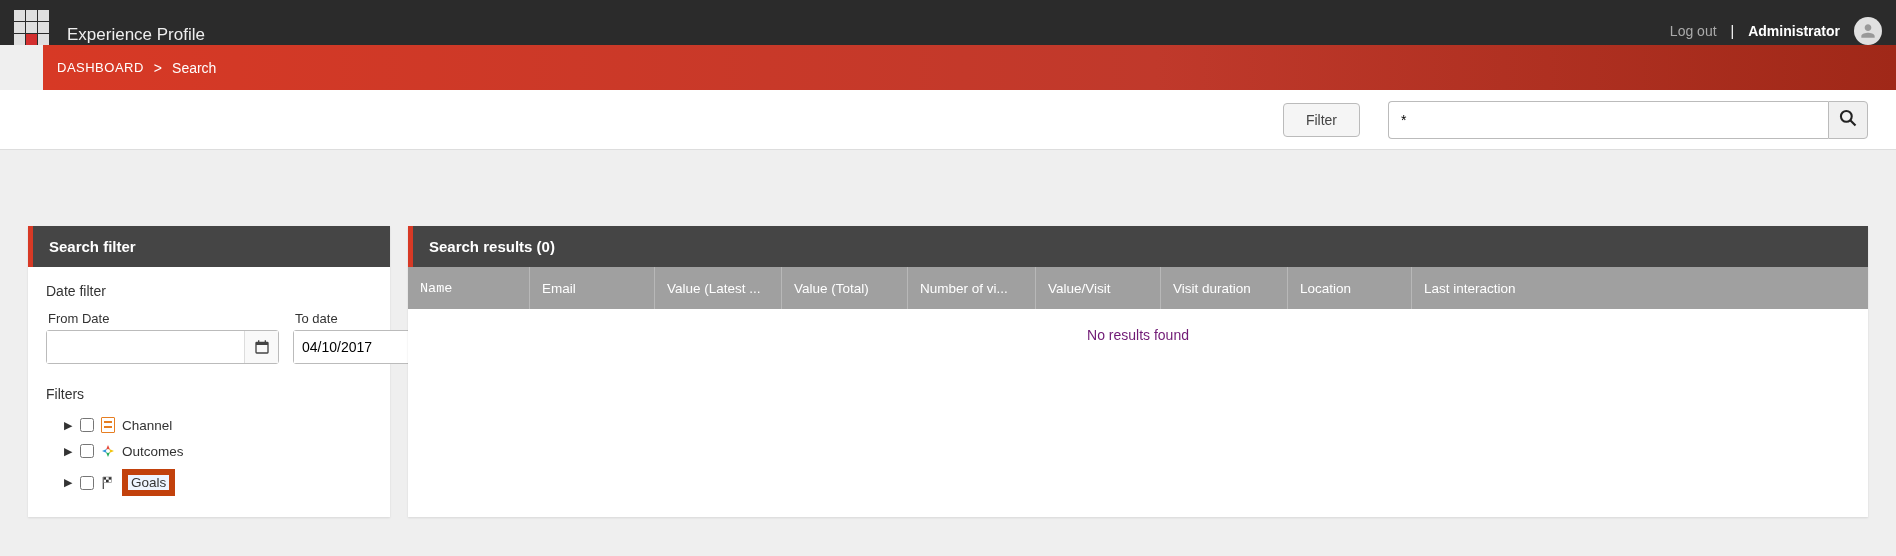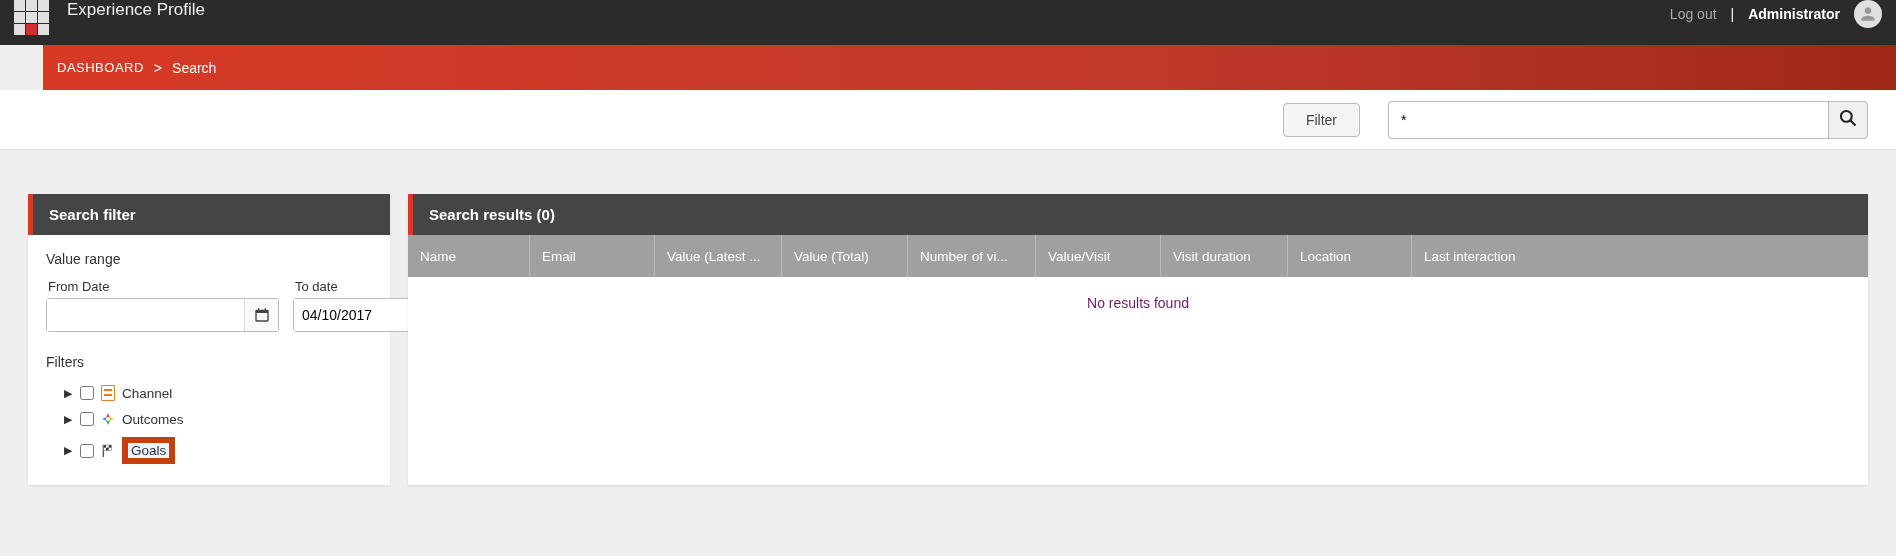--- a/index.html
+++ b/index.html
@@ -1,19 +1,19 @@
 <!DOCTYPE html>
 <html><head>
   <meta charset="utf-8">
   <style>
     * { margin: 0; padding: 0; box-sizing: border-box; }
     body { font-family: Arial, Helvetica, sans-serif; background: #efefef; color: #333; }
 
     
-    .topbar { background: #2b2b2b; height: 45px; display: flex; align-items: flex-start; padding: 0 14px; color: #fff; }
+    .topbar { background: #2b2b2b; height: 45px; display: flex; align-items: flex-end; padding: 0 14px; color: #fff; }
     .logo-grid { display: grid; grid-template-columns: repeat(3, 11px); grid-template-rows: repeat(3, 11px); gap: 1px; margin-right: 18px; }
     .logo-grid span { background: #e0e0e0; }
     .logo-grid span.red { background: #d32f2f; }
     .app-title { font-size: 17px; font-weight: 400; color: #eee; }
     .topbar-right { margin-left: auto; display: flex; align-items: center; gap: 14px; font-size: 14px; }
     .logout { color: #aaa; cursor: pointer; }
     .divider { color: #fff; }
     .username { color: #fff; font-weight: 600; }
     .avatar-circle { width: 28px; height: 28px; border-radius: 50%; background: #e0e0e0; display: flex; align-items: center; justify-content: center; }
     .avatar-circle svg { width: 20px; height: 20px; fill: #999; }
@@ -28,21 +28,21 @@
     .actionbar { background: #fff; height: 60px; display: flex; align-items: center; justify-content: flex-end; padding: 0 28px; gap: 28px; border-bottom: 1px solid #ddd; }
     .filter-btn { background: #f5f5f5; border: 1px solid #bbb; border-radius: 4px; padding: 8px 22px; font-size: 14px; color: #444; cursor: pointer; }
     .search-wrap { display: flex; align-items: stretch; }
     .search-input { width: 440px; height: 38px; border: 1px solid #bbb; border-right: none; border-radius: 4px 0 0 4px; padding: 0 12px; font-size: 14px; outline: none; }
     .search-btn { width: 40px; height: 38px; background: #f0f0f0; border: 1px solid #bbb; border-radius: 0 4px 4px 0; display: flex; align-items: center; justify-content: center; cursor: pointer; }
     .search-btn svg { width: 20px; height: 20px; }
 
     
     .content { display: flex; gap: 18px; padding: 44px 28px; }
 
-    .panel { background: #fff; box-shadow: 0 1px 2px rgba(0,0,0,0.1); }
+    .panel { background: #fff; box-shadow: 0 1px 2px rgba(0,0,0,0.1); margin-top: 32px; }
     .panel-header { background: #454545; color: #fff; padding: 12px 16px; font-size: 15px; font-weight: 600; border-left: 5px solid #d73925; }
 
     
     .filter-panel { width: 362px; flex-shrink: 0; }
     .filter-body { padding: 16px 18px; font-size: 14px; color: #333; }
     .filter-section-label { margin-bottom: 12px; color: #333; }
     .date-row { display: flex; gap: 14px; margin-bottom: 22px; }
     .date-group { flex: 1; }
     .date-label { font-size: 13px; color: #333; display: block; margin-bottom: 4px; padding-left: 2px;}
     .date-input-wrap { display: flex; border: 1px solid #bbb; border-radius: 3px; height: 34px; align-items: center; }
@@ -64,21 +64,21 @@
     .icon-channel::before { top: 3px; }
     .icon-channel::after { top: 8px; }
     .icon-outcomes svg { width: 16px; height: 16px; }
     .icon-goals svg { width: 16px; height: 16px; }
 
     
     .results-panel { flex: 1; }
     .table-header { display: flex; background: #a0a0a0; color: #fff; font-size: 13.5px; height: 42px; align-items: center; }
     .th { padding: 0 12px; border-right: 1px solid #b8b8b8; height: 100%; display: flex; align-items: center; overflow: hidden; white-space: nowrap; text-overflow: ellipsis; }
     .th:last-child { border-right: none; }
-    .th.name { width: 122px; }
+    .th.name { width: 122px; font-family: Liberation Mono, monospace; }
     .th.email { width: 125px; }
     .th.vlatest { width: 127px; }
     .th.vtotal { width: 126px; }
     .th.nvisits { width: 128px; }
     .th.vvisit { width: 125px; }
     .th.vdur { width: 127px; }
     .th.loc { width: 124px; }
     .th.lint { flex: 1; }
     .no-results { text-align: center; padding: 18px 0; font-size: 14px; color: #701a75; }
   </style>
@@ -129,21 +129,21 @@
       </span>
     </button>
   </div>
 </div>
 
 <div class="content">
 
   <div class="panel filter-panel">
     <div class="panel-header">Search filter</div>
     <div class="filter-body">
-      <div class="filter-section-label">Value range</div>
+      <div class="filter-section-label">Date filter</div>
       <div class="date-row">
         <div class="date-group">
           <label class="date-label">From Date</label>
           <div class="date-input-wrap">
             <input class="date-input" type="text" value="" style="">
             <span class="date-icon">
               <svg viewBox="0 0 24 24" fill="#444">
                   <rect x="3" y="5" width="18" height="16" rx="1" fill="none" stroke="#444" stroke-width="2"></rect>
                   <rect x="3" y="5" width="18" height="4" fill="#444"></rect>
                   <line x1="7" y1="2" x2="7" y2="6" stroke="#444" stroke-width="2"></line>

